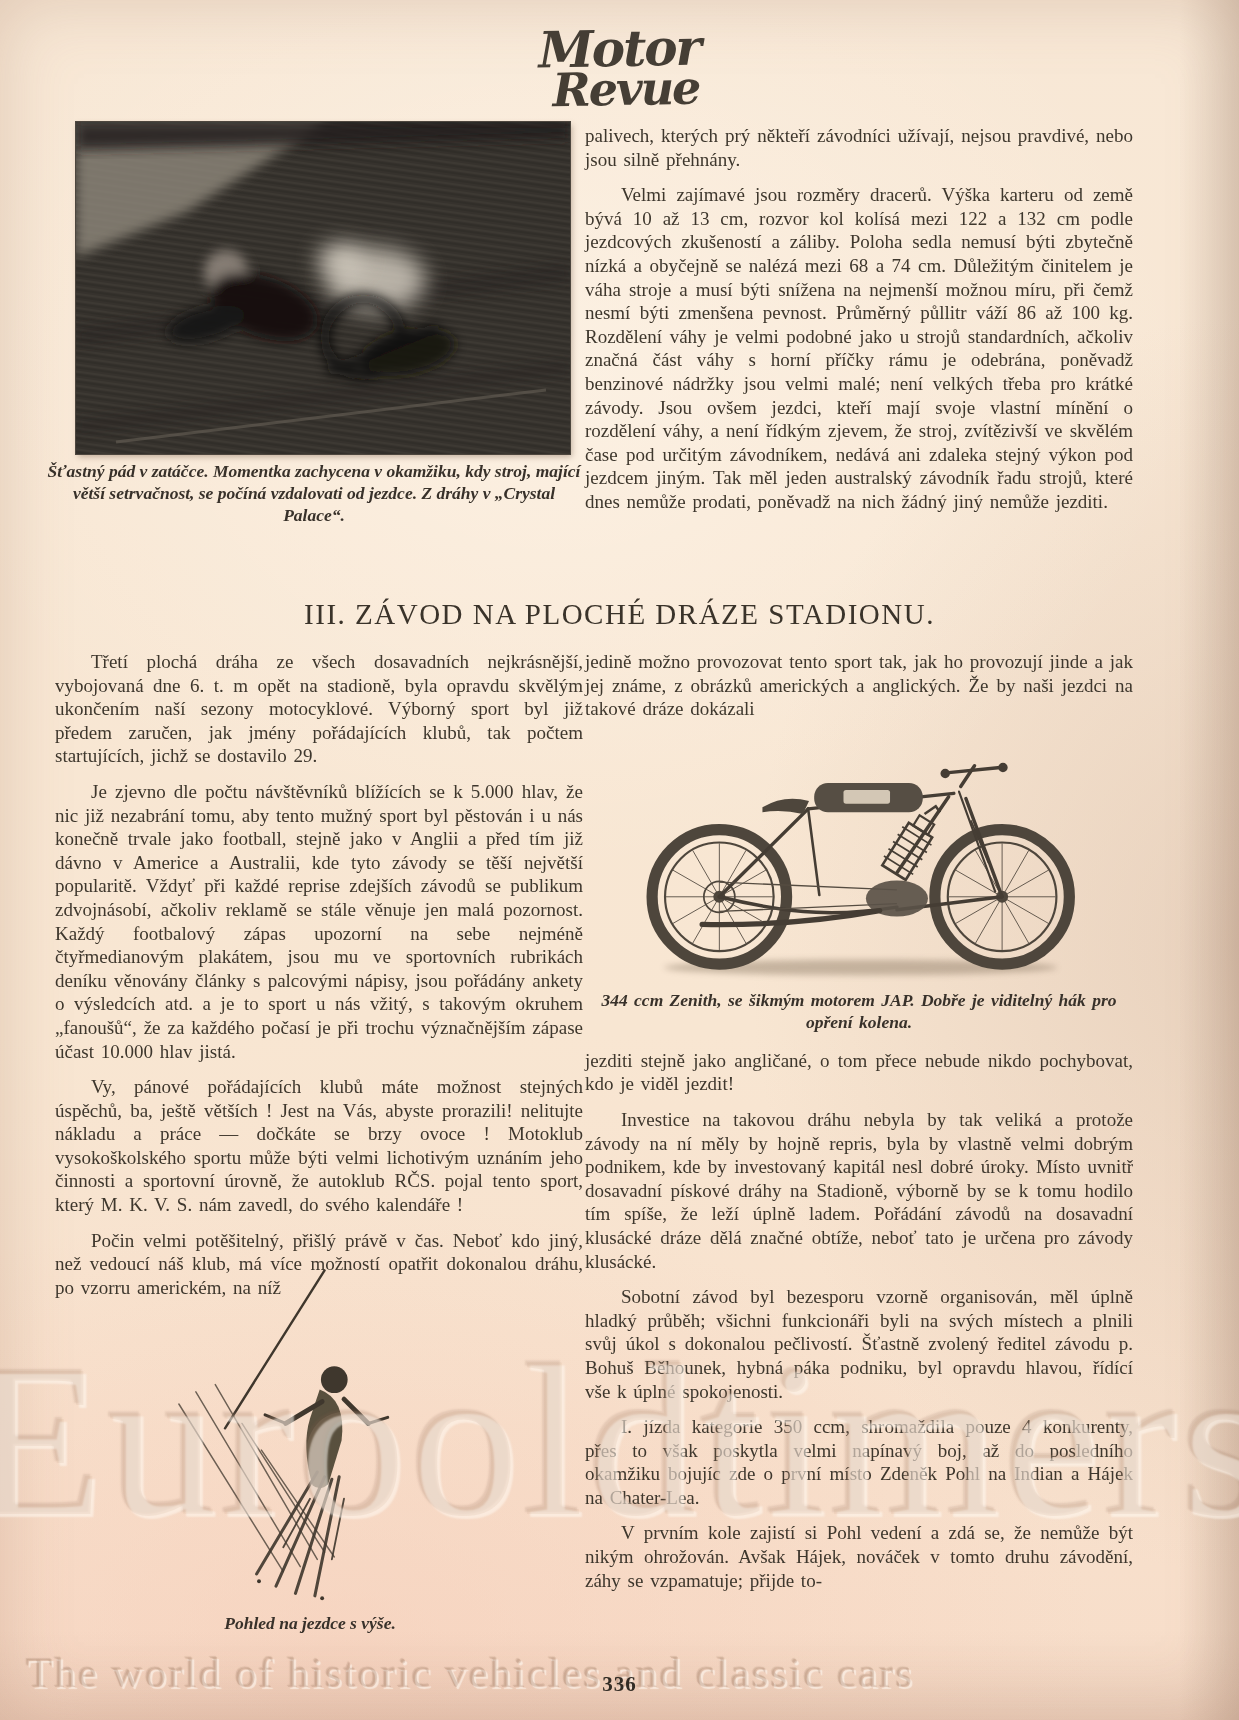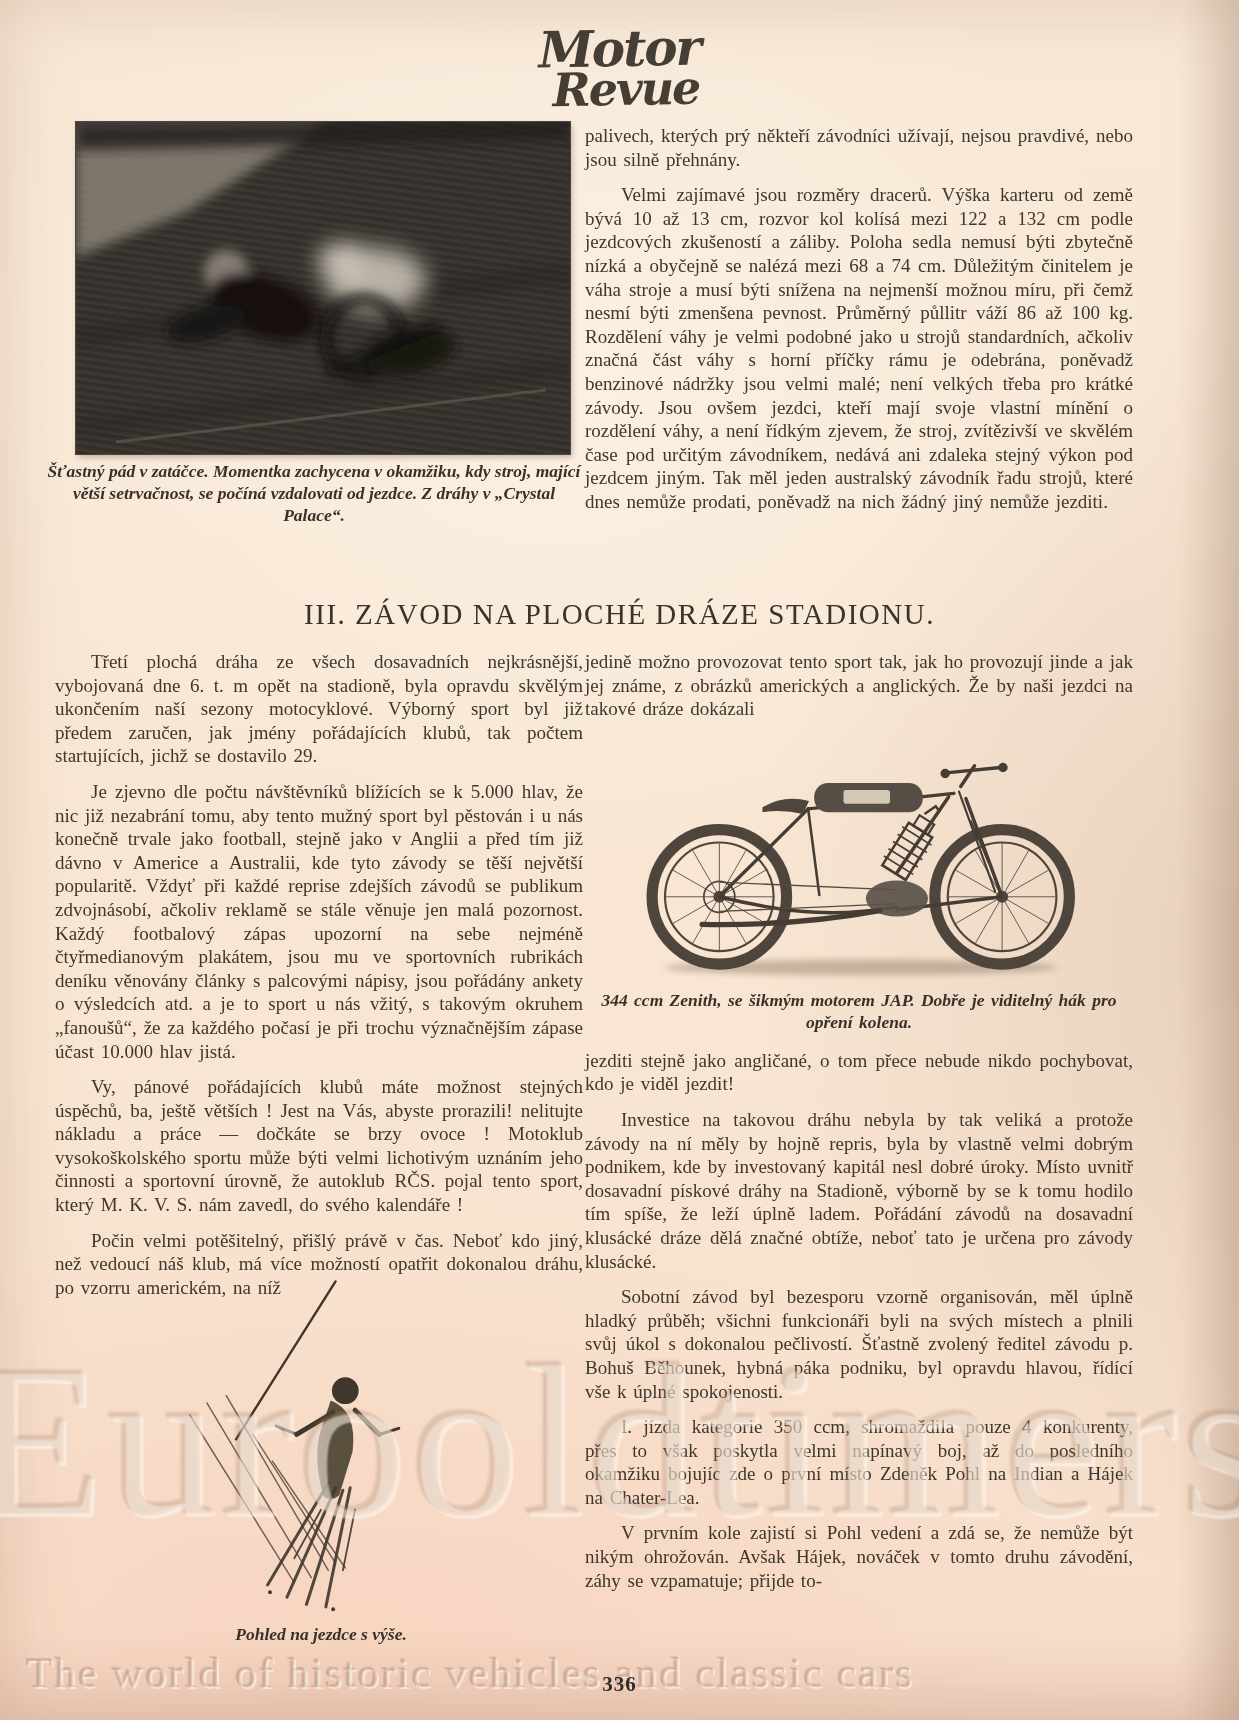--- a/index.html
+++ b/index.html
@@ -55,21 +55,21 @@
   .intro-col{left:585px;top:124px;width:548px;}
   .left-col{left:55px;top:650px;width:528px;height:700px;overflow:visible;}
   .right-col{left:585px;top:650px;width:548px;}
 
   .section-heading{
     position:absolute;top:598px;left:0;width:100%;
     text-align:center;font-size:29px;letter-spacing:1.5px;
     font-weight:normal;color:#3a332a;margin:0;
   }
 
-  figure{margin:11px;}
+  figure{margin:0;}
   .moto-fig{margin:6px 0 16px 0;}
   .moto-fig svg{display:block;width:548px;height:250px;}
   .moto-fig figcaption{margin-top:6px;padding:0 14px;}
 
   .sketch-fig{position:absolute;left:140px;top:1268px;width:340px;z-index:2;}
   .sketch-fig svg{display:block;width:340px;height:340px;}
   .sketch-fig figcaption{margin-top:4px;}
 
   .watermark-main{
     position:absolute;top:1332px;left:-30px;width:1400px;z-index:6;

